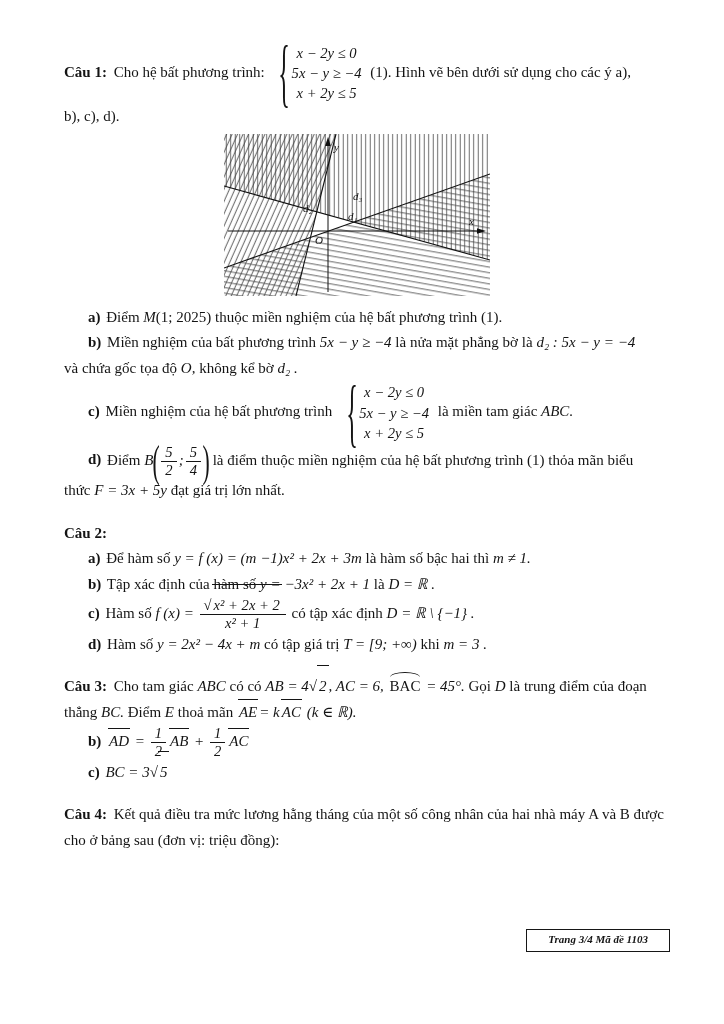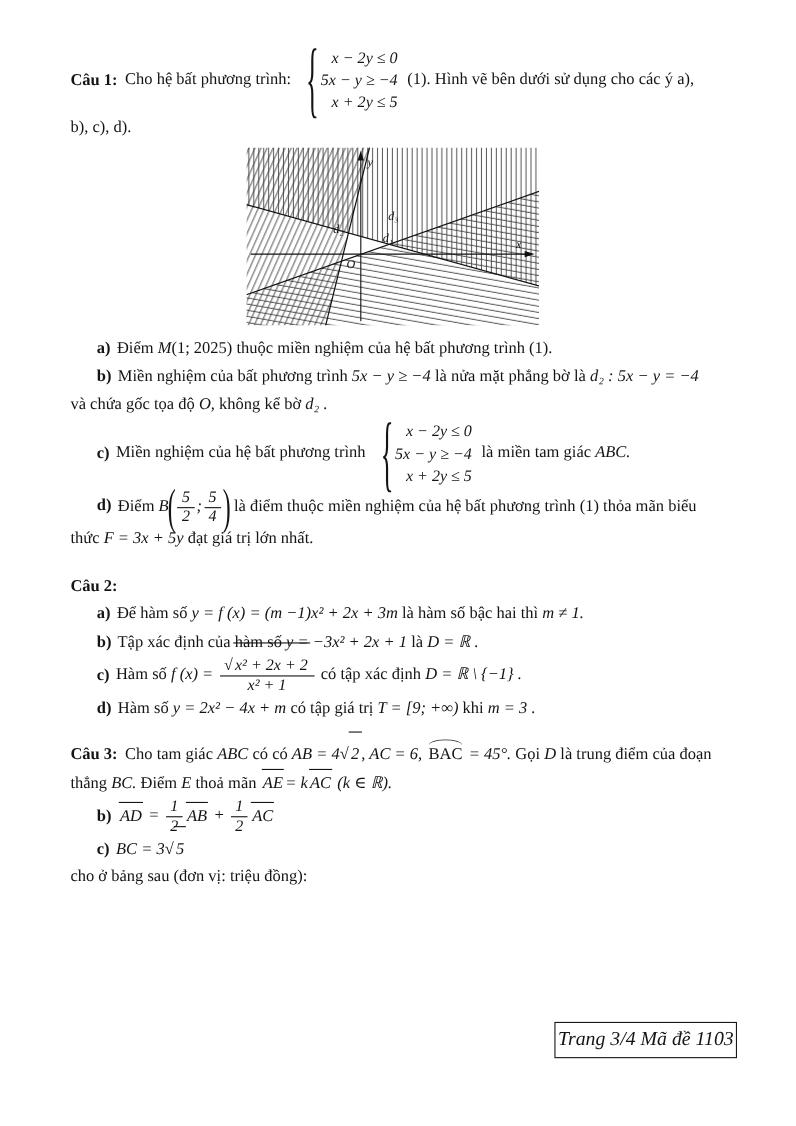--- a/index.html
+++ b/index.html
@@ -18,21 +18,21 @@
   .para{margin:0}
   .nw{white-space:nowrap}
   .item{margin:0}
   .line{display:block;white-space:nowrap}
   .line.first{padding-left:24px}
   .qhead{margin-top:17px}
   
   .cases{display:inline-flex;align-items:center;vertical-align:middle;margin:1px 5px}
   .lbrace{display:inline-block;font-size:44px;line-height:1;font-weight:400;
           transform:scale(.55,1.75);transform-origin:55% 50%;margin-right:-3px}
-  .crows{display:inline-block;text-align:right}
+  .crows{display:inline-block;text-align:center}
   .crow{display:block;font-style:italic;font-size:14.6px;line-height:1.38}
   
   .frac{display:inline-block;vertical-align:middle;text-align:center;line-height:1.15;
         font-style:italic;margin:0 2px;font-size:14.6px}
   .frac .fn{display:block;border-bottom:1.2px solid #141414;padding:0 4px}
   .frac .fd{display:block;padding:0 4px}
   
   .rs{font-style:normal}
   .rad{border-top:1.2px solid #141414;padding:12px 2px;font-style:italic}
   
@@ -43,21 +43,21 @@
   .hat::before{content:"";position:absolute;left:2px;right:2px;top:-2px;height:5px;
                border-top:1.4px solid #141414;border-radius:100% 100% 0 0/180% 180% 0 0}
   
   .bigp{display:inline-block;font-size:36px;line-height:.8;vertical-align:middle;
         transform:scale(.6,1.25);margin:0 -3px;font-weight:400}
   
   .figwrap{margin:4px 0 9px 160px;width:266px;height:162px}
   .fl{font:italic 11px "Liberation Serif",serif;fill:#111}
   
   .footer{position:absolute;right:54px;top:929px;border:1.6px solid #161616;
-          padding:1px 2px 3px;font-weight:normal;font-style:italic;font-size:18px;line-height:1.5}
+          padding:1px 21px 3px;font-weight:bold;font-style:italic;font-size:11px;line-height:1.5}
 </style>
 </head>
 <body>
 
 <div class="page">
 
   <section>
     <div class="para nw">
       <b class="ql">Câu 1:</b>
       <span class="t">Cho hệ bất phương trình:</span>
@@ -245,20 +245,24 @@
     </div>
     <div class="item">
       <span class="line first">
         <b class="il">c)</b>
         <span class="m">BC = 3</span><span class="rs">√</span><span class="rad">5</span>
       </span>
     </div>
   </section>
 
   <section>
+    <div class="para nw qhead">
+      <b class="ql">Câu 4:</b>
+      <span class="t">Kết quả điều tra mức lương hằng tháng của một số công nhân của hai nhà máy A và B được</span>
+    </div>
     <div class="para nw">cho ở bảng sau (đơn vị: triệu đồng):</div>
   </section>
 
   <div class="footer">
     <span>Trang 3/4 Mã đề 1103</span>
   </div>
 
 </div>
 
 </body></html>

